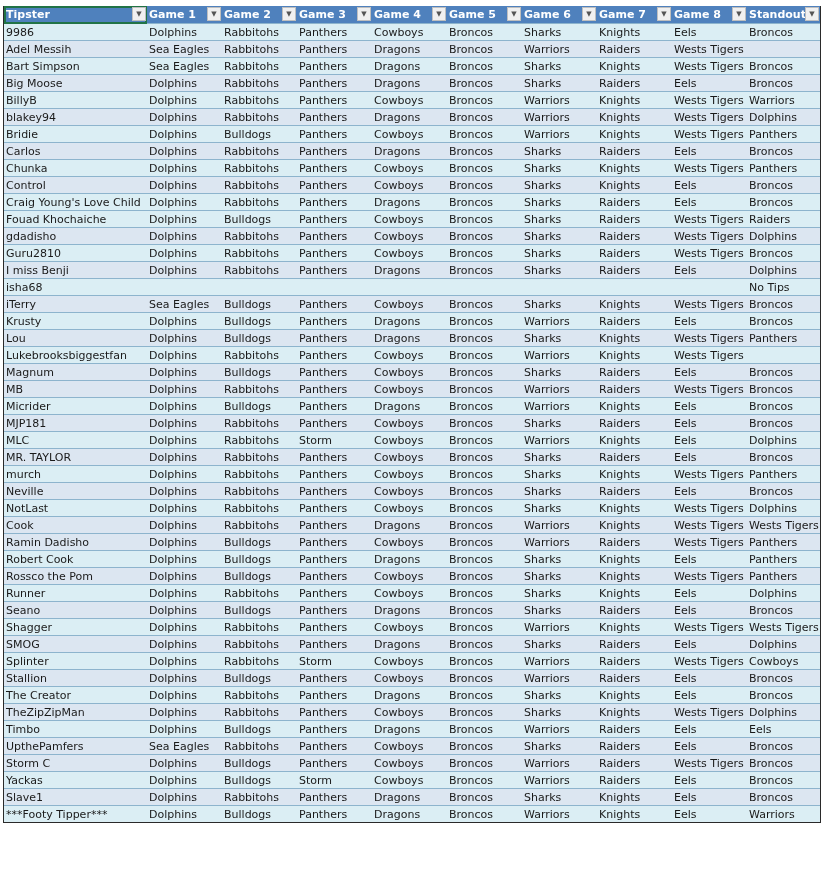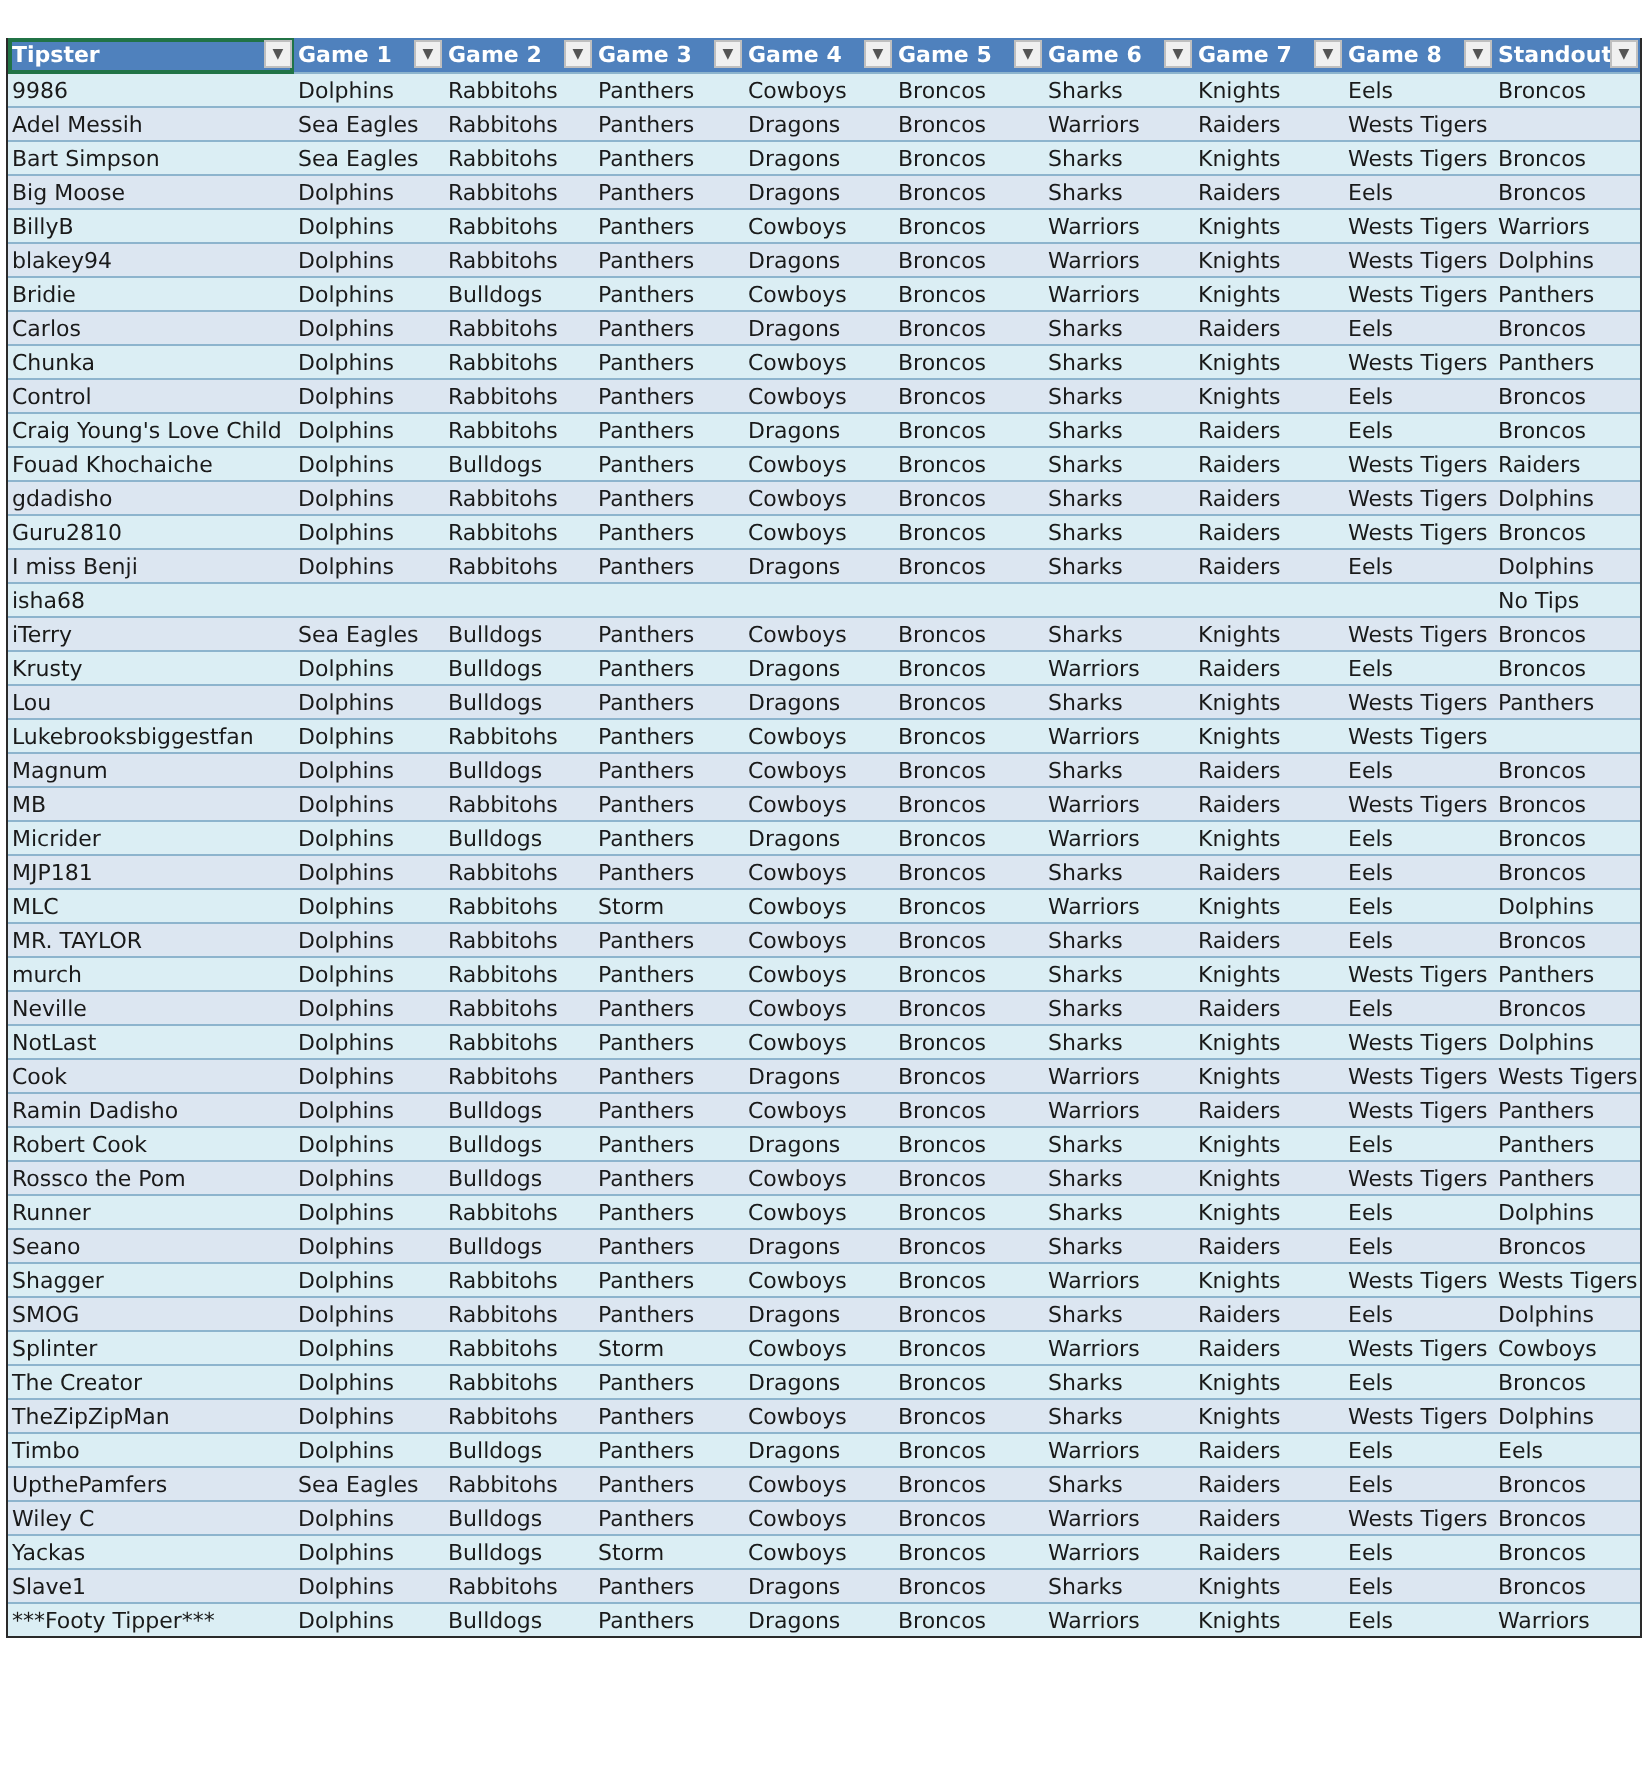--- a/index.html
+++ b/index.html
@@ -1,18 +1,18 @@
 <!DOCTYPE html>
 <html><head>
 <meta charset="utf-8">
 <style>
   html, body { margin:0; padding:0; background:#ffffff; }
   body { width:823px; height:891px; overflow:hidden; font-family:"DejaVu Sans", sans-serif; }
   .sheet {
-    position:absolute; left:3px; top:19px; width:816px;
+    position:absolute; left:3px; top:6px; width:816px;
     border:1px solid #2a2a2a; border-top:none; background:#dce6f1;
   }
   table { border-collapse:collapse; table-layout:fixed; width:816px; }
   col.c0 { width:143px; } col.c1 { width:75px; } col.c2 { width:75px; }
   col.c3 { width:75px; } col.c4 { width:75px; } col.c5 { width:75px; }
   col.c6 { width:75px; } col.c7 { width:75px; } col.c8 { width:75px; }
   col.c9 { width:73px; }
   th {
     background:#4f81bd; color:#ffffff; font-weight:bold; font-size:11px;
     height:17px; padding:0 0 0 2px; text-align:left; position:relative;
@@ -513,20 +513,32 @@
           <td>Dolphins</td>
           <td>Rabbitohs</td>
           <td>Storm</td>
           <td>Cowboys</td>
           <td>Broncos</td>
           <td>Warriors</td>
           <td>Raiders</td>
           <td>Wests Tigers</td>
           <td>Cowboys</td>
         </tr>
+        <tr class="even">
+          <td>Stallion</td>
+          <td>Dolphins</td>
+          <td>Bulldogs</td>
+          <td>Panthers</td>
+          <td>Cowboys</td>
+          <td>Broncos</td>
+          <td>Warriors</td>
+          <td>Raiders</td>
+          <td>Eels</td>
+          <td>Broncos</td>
+        </tr>
         <tr class="odd">
           <td>The Creator</td>
           <td>Dolphins</td>
           <td>Rabbitohs</td>
           <td>Panthers</td>
           <td>Dragons</td>
           <td>Broncos</td>
           <td>Sharks</td>
           <td>Knights</td>
           <td>Eels</td>
@@ -562,21 +574,21 @@
           <td>Rabbitohs</td>
           <td>Panthers</td>
           <td>Cowboys</td>
           <td>Broncos</td>
           <td>Sharks</td>
           <td>Raiders</td>
           <td>Eels</td>
           <td>Broncos</td>
         </tr>
         <tr class="even">
-          <td>Wiley C</td>
+          <td>Storm C</td>
           <td>Dolphins</td>
           <td>Bulldogs</td>
           <td>Panthers</td>
           <td>Cowboys</td>
           <td>Broncos</td>
           <td>Warriors</td>
           <td>Raiders</td>
           <td>Wests Tigers</td>
           <td>Broncos</td>
         </tr>

